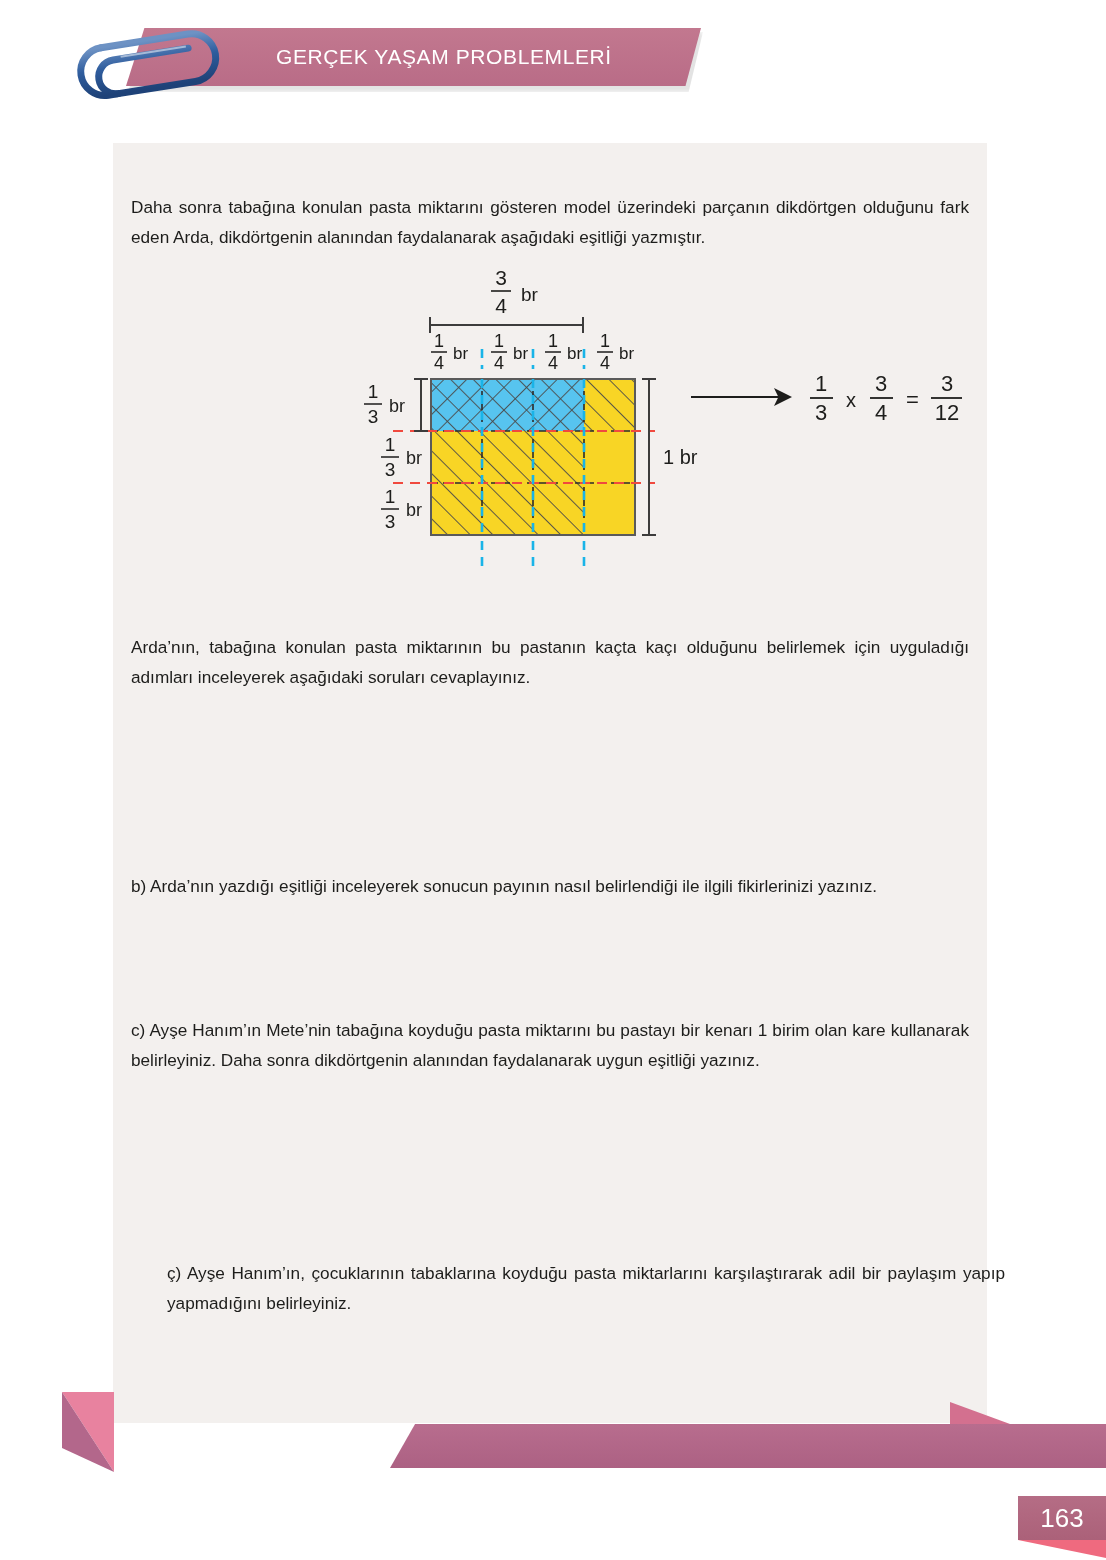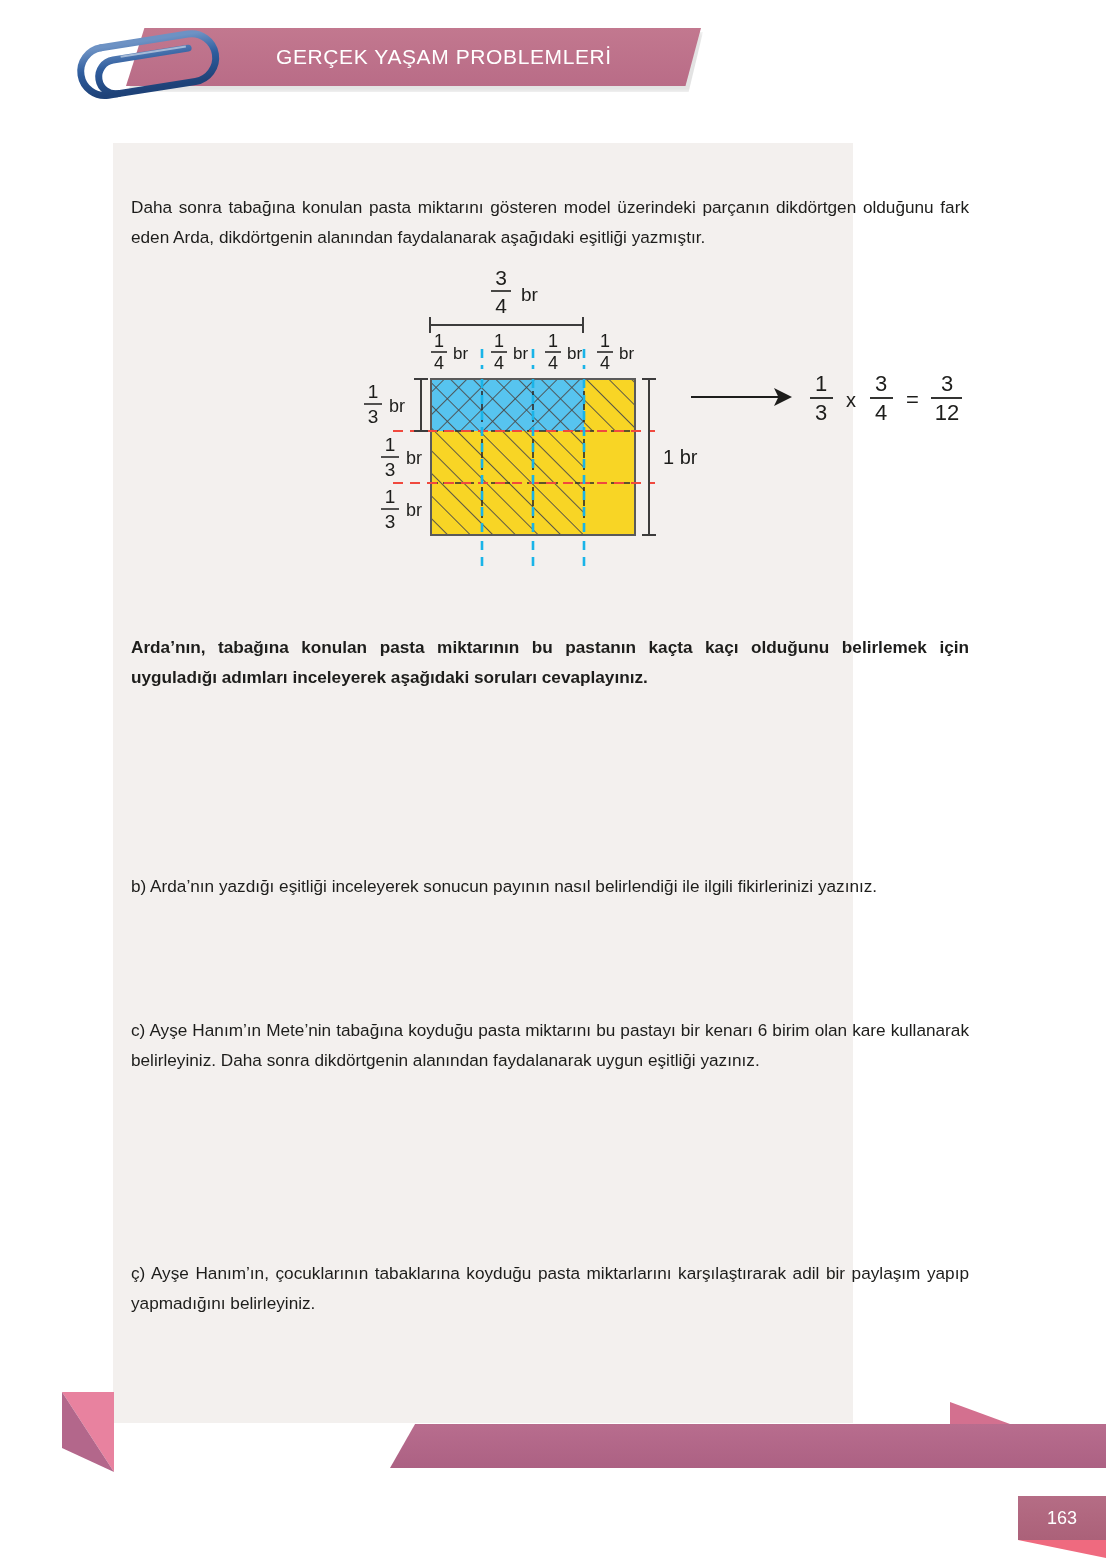--- a/index.html
+++ b/index.html
@@ -50,42 +50,42 @@
   .clip {
     position: absolute;
     left: 62px; top: 18px;
     width: 180px; height: 90px;
   }
 
   
   .card {
     position: absolute;
     left: 113px; top: 143px;
-    width: 740px; height: 1280px;
+    width: 874px; height: 1280px;
     background: #f3f0ee;
   }
 
   .para {
     position: absolute;
     left: 18px;
     width: 838px;
     font-size: 17.2px;
     line-height: 30px;
     color: #1d1d1b;
     text-align: justify;
     text-justify: inter-word;
   }
-  .para.bold { font-weight: bold; }
+  .para.bold { font-weight: normal; }
 
   #p-intro  { top: 32px; }
   #p-bold   { top: 472px; }
   #p-a      { top: 553px; }
   #p-b      { top: 702px; margin-top: 26px; }
   #p-c      { top: 855px; }
-  #p-cc     { top: 1098px; }
+  #p-cc     { top: 1098px; margin-left: 36px; }
 
   
   .figure {
     position: absolute;
     left: 130px; top: 120px;
     width: 720px; height: 320px;
   }
   .fig-svg { position:absolute; left:0; top:0; }
 
   
@@ -118,21 +118,21 @@
     position: absolute;
     left: 1018px; top: 1540px;
     width: 88px; height: 18px;
   }
   .pagenum-text {
     position: absolute;
     left: 1018px; top: 1496px;
     width: 88px; height: 44px;
     display: flex; align-items: center; justify-content: center;
     color: #ffffff;
-    font-size: 18px;
+    font-size: 26px;
   }
 </style>
 </head>
 <body>
 
 <div class="header-wrap">
   <div class="banner-shadow"></div>
   <div class="banner"></div>
   <div class="banner-title">GERÇEK YAŞAM PROBLEMLERİ</div>
 
@@ -311,21 +311,21 @@
 
         <text x="704" y="128" font-size="22" text-anchor="middle">3</text>
         <line x1="688" y1="135" x2="719" y2="135" stroke="#1d1d1b" stroke-width="1.8"></line>
         <text x="704" y="157" font-size="22" text-anchor="middle">12</text>
       </g>
     </svg>
   </div>
 
   <p class="para bold" id="p-bold">Arda’nın, tabağına konulan pasta miktarının bu pastanın kaçta kaçı olduğunu belirlemek için uyguladığı adımları inceleyerek aşağıdaki soruları cevaplayınız.</p>
   <p class="para" id="p-b">b) Arda’nın yazdığı eşitliği inceleyerek sonucun payının nasıl belirlendiği ile ilgili fikirlerinizi yazınız.</p>
-  <p class="para" id="p-c">c) Ayşe Hanım’ın Mete’nin tabağına koyduğu pasta miktarını bu pastayı bir kenarı 6 birim olan kare kullanarak belirleyiniz. Daha sonra dikdörtgenin alanından faydalanarak uygun eşitliği yazınız.</p>
+  <p class="para" id="p-c">c) Ayşe Hanım’ın Mete’nin tabağına koyduğu pasta miktarını bu pastayı bir kenarı 1 birim olan kare kullanarak belirleyiniz. Daha sonra dikdörtgenin alanından faydalanarak uygun eşitliği yazınız.</p>
   <p class="para" id="p-cc">ç) Ayşe Hanım’ın, çocuklarının tabaklarına koyduğu pasta miktarlarını karşılaştırarak adil bir paylaşım yapıp yapmadığını belirleyiniz.</p>
 </div>
 
 <svg class="corner-left" viewBox="0 0 116 92">
   <polygon points="0,12 52,12 52,92" fill="#e8829f"></polygon>
   <polygon points="0,12 52,92 0,68" fill="#b3678b"></polygon>
 </svg>
 
 <div class="bottom-bar"></div>
 

